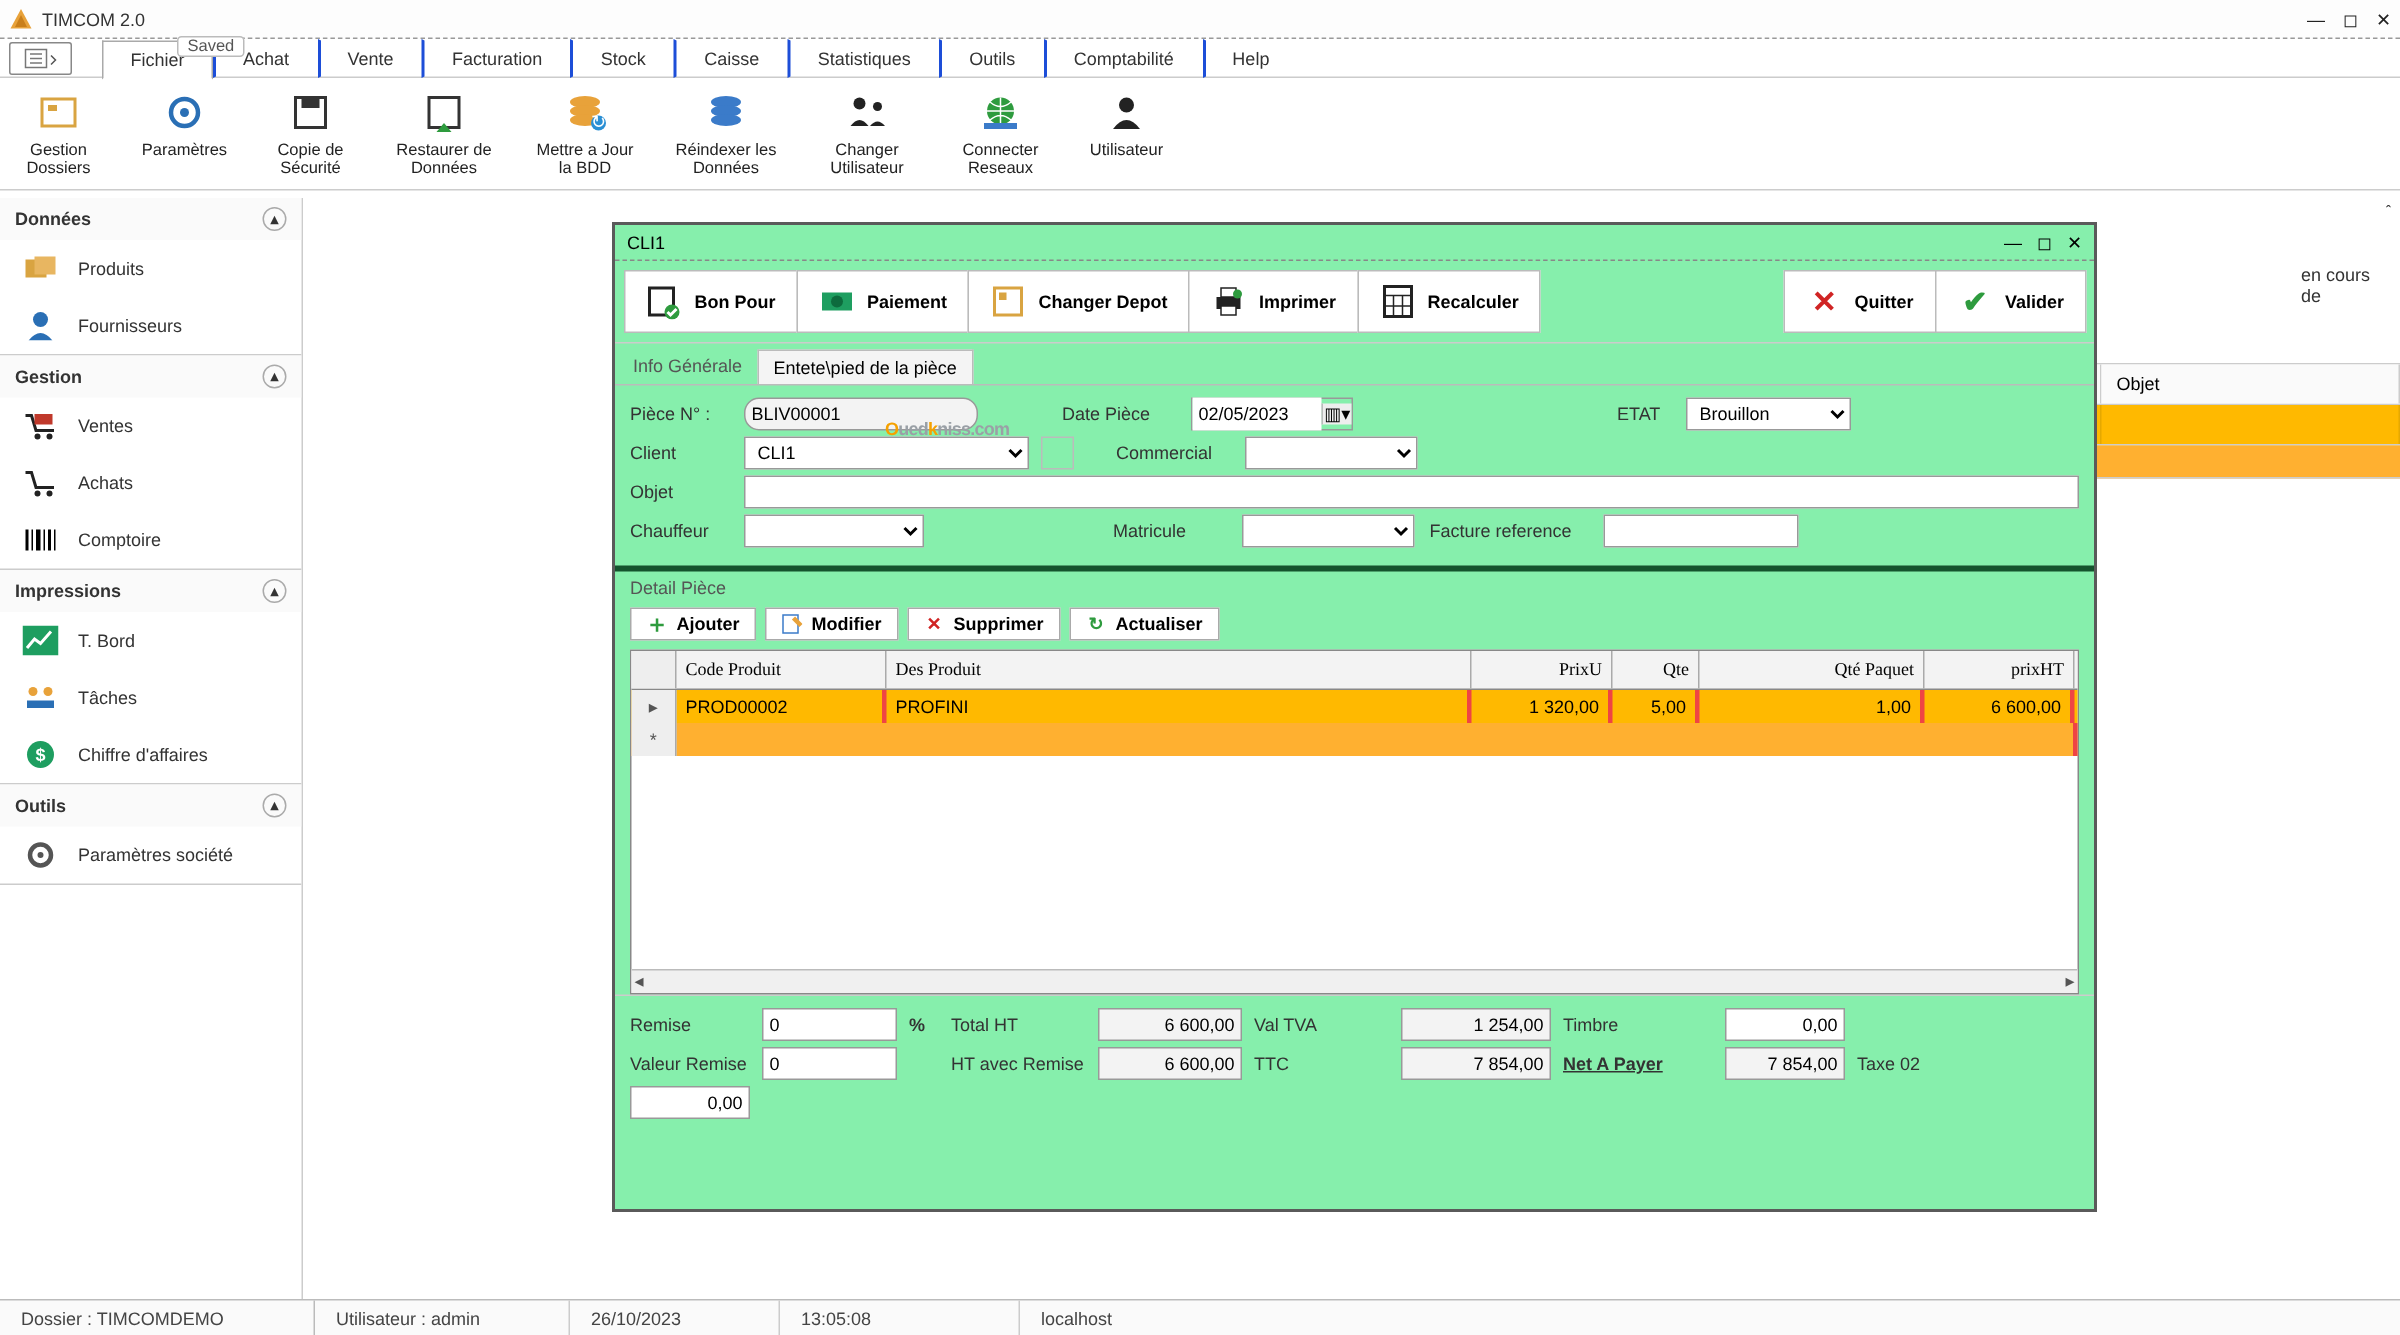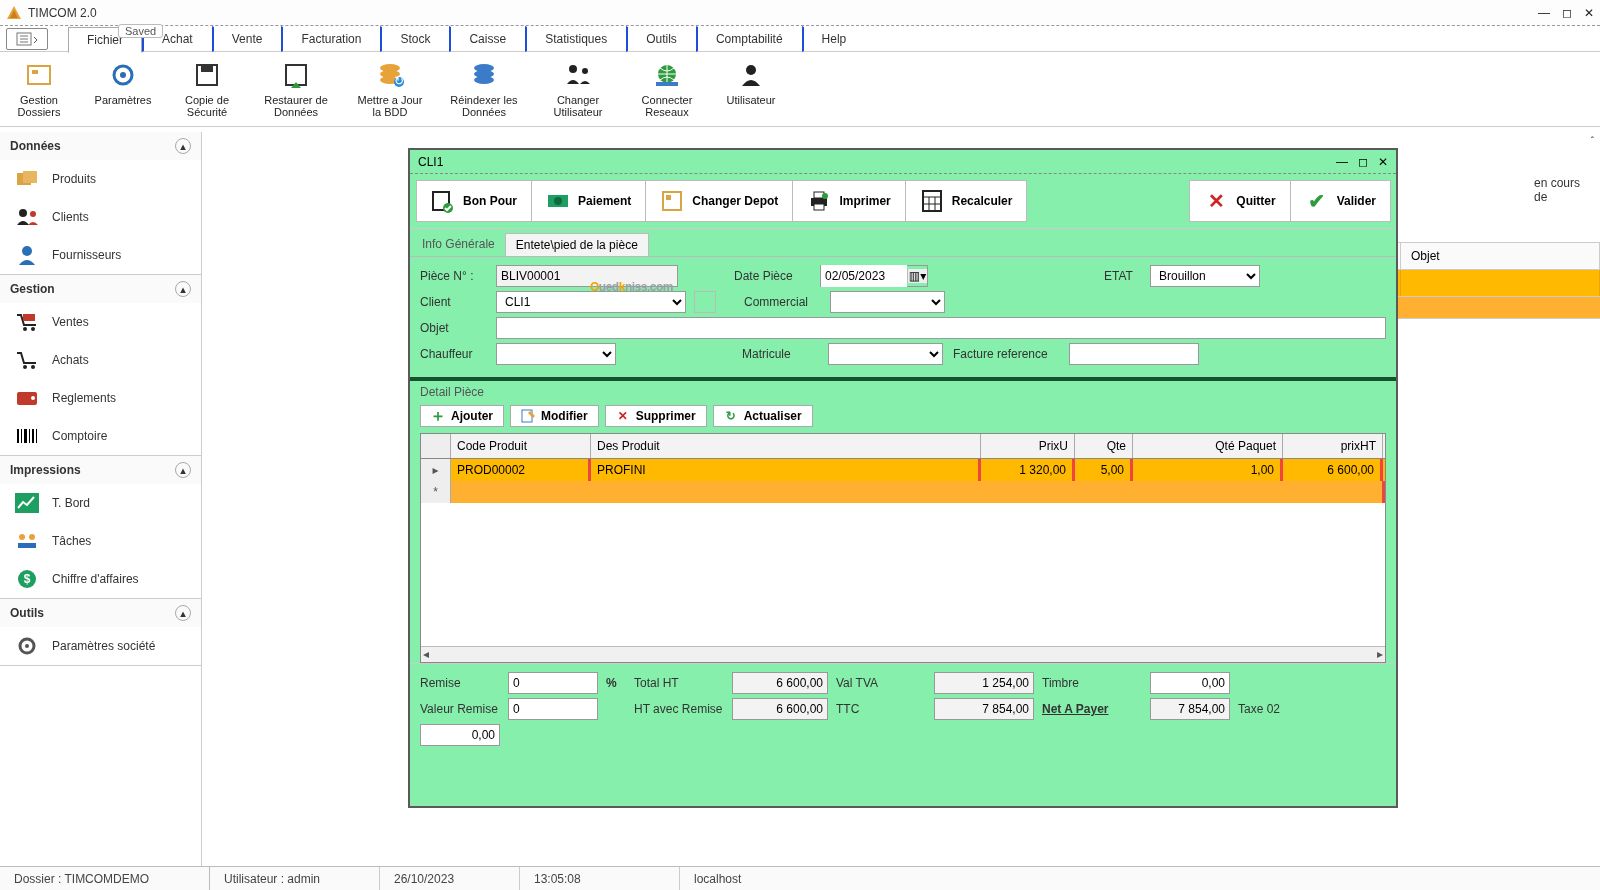--- a/index.html
+++ b/index.html
@@ -75,21 +75,21 @@
 
 
 .detail-label { padding:4px 10px; color:#555; border-top:4px solid #14532d; }
 .detail-btns { display:flex; gap:6px; padding:2px 10px 6px 10px; }
 .small-btn { display:flex; align-items:center; gap:6px; border:1px solid #aaa; padding:3px 10px; background:#fff; cursor:pointer; font-weight:600; }
 .small-btn .sico { width:14px; height:14px; display:inline-flex; align-items:center; justify-content:center; }
 
 
 .grid-wrap { margin:0 10px; border:1px solid #888; height:230px; position:relative; background:#fff; }
 .grid-head { display:flex; background:#f3f3f3; border-bottom:1px solid #888; }
-.grid-head div { padding:5px 6px; border-right:1px solid #aaa; font-weight:500; }
+.grid-head div { padding:5px 6px; border-right:1px solid #aaa; font-weight:500;font-family:Liberation Serif, serif; }
 .grid-row { display:flex; }
 .grid-row div { padding:4px 6px; border-right:3px solid #ef4444; }
 .row-sel { background:#ffb900; }
 .row-empty { background:#ffb030; height:22px; }
 .row-handle { width:30px !important; background:#eee; border-right:1px solid #aaa !important; text-align:center; color:#555; }
 .c-code { width:140px; } .c-des { width:390px; } .c-pu{ width:94px; text-align:right;} .c-qte{width:58px; text-align:right;} .c-qp{width:150px; text-align:right;} .c-ht{width:100px; text-align:right;}
 .grid-scroll { position:absolute; bottom:0; left:0; right:0; height:16px; background:#f0f0f0; border-top:1px solid #bbb; display:flex; justify-content:space-between; padding:0 2px; font-size:10px; color:#555;}
 .grid-scroll span{cursor:pointer;}
 
 
@@ -272,31 +272,20 @@
             <svg width="24" height="20">
               <rect x="2" y="4" width="14" height="12" fill="#d9a441"></rect>
               <rect x="8" y="2" width="14" height="12" fill="#e8b661"></rect>
             </svg>
           </span>
           <span>Produits</span>
         </div>
       <div class="side-item">
           <span class="side-icon">
             <svg width="24" height="20">
-              <circle cx="8" cy="6" r="4" fill="#222"></circle>
-              <path d="M2 18 q6 -8 12 0" fill="#222"></path>
-              <circle cx="18" cy="7" r="3" fill="#c0392b"></circle>
-              <path d="M13 18 q5 -6 10 0" fill="#c0392b"></path>
-            </svg>
-          </span>
-          <span>Clients</span>
-        </div>
-      <div class="side-item">
-          <span class="side-icon">
-            <svg width="24" height="20">
               <circle cx="12" cy="6" r="5" fill="#2a6fb5"></circle>
               <path d="M4 20 q8 -10 16 0" fill="#2a6fb5"></path>
             </svg>
           </span>
           <span>Fournisseurs</span>
         </div>
     </div>
     <div class="side-section">
       <div class="side-header">
           <span>Gestion</span>
@@ -315,29 +304,20 @@
         </div>
       <div class="side-item">
           <span class="side-icon">
             <svg width="24" height="20">
               <path d="M2 3 h4 l3 10 h12" stroke="#222" fill="none" stroke-width="2"></path>
               <circle cx="10" cy="17" r="2" fill="#222"></circle>
               <circle cx="18" cy="17" r="2" fill="#222"></circle>
             </svg>
           </span>
           <span>Achats</span>
-        </div>
-      <div class="side-item">
-          <span class="side-icon">
-            <svg width="24" height="20">
-              <rect x="2" y="4" width="20" height="13" rx="2" fill="#c0392b"></rect>
-              <circle cx="18" cy="10" r="2" fill="#fff"></circle>
-            </svg>
-          </span>
-          <span>Reglements</span>
         </div>
       <div class="side-item">
           <span class="side-icon">
             <svg width="24" height="20">
               <rect x="2" y="3" width="2" height="14" fill="#000"></rect>
               <rect x="6" y="3" width="1" height="14" fill="#000"></rect>
               <rect x="9" y="3" width="3" height="14" fill="#000"></rect>
               <rect x="14" y="3" width="1" height="14" fill="#000"></rect>
               <rect x="17" y="3" width="2" height="14" fill="#000"></rect>
               <rect x="21" y="3" width="1" height="14" fill="#000"></rect>
@@ -489,21 +469,21 @@
       </div>
 
       <div class="tabs">
         <span class="tab-label-inline">Info Générale</span>
         <div class="tab"><span>Entete\pied de la pièce</span></div>
       </div>
 
       <div class="form-area">
         <div class="form-row">
           <label>Pièce N° :</label>
-          <input type="text" class="ro" style="width: 182px;" value="BLIV00001">
+          <input type="text" class="ro" style="width: 156px; border-radius: 10px;" value="BLIV00001">
           <label style="width:80px;margin-left:50px">Date Pièce</label>
           <div class="date-wrap">
               <input type="text" value="02/05/2023" style="">
               <span class="cal">▥▾</span>
             </div>
           <label style="width:40px;margin-left:170px">ETAT</label>
           <select style="width:110px"><option>Brouillon</option></select>
         </div>
         <div class="form-row">
           <label>Client</label>

